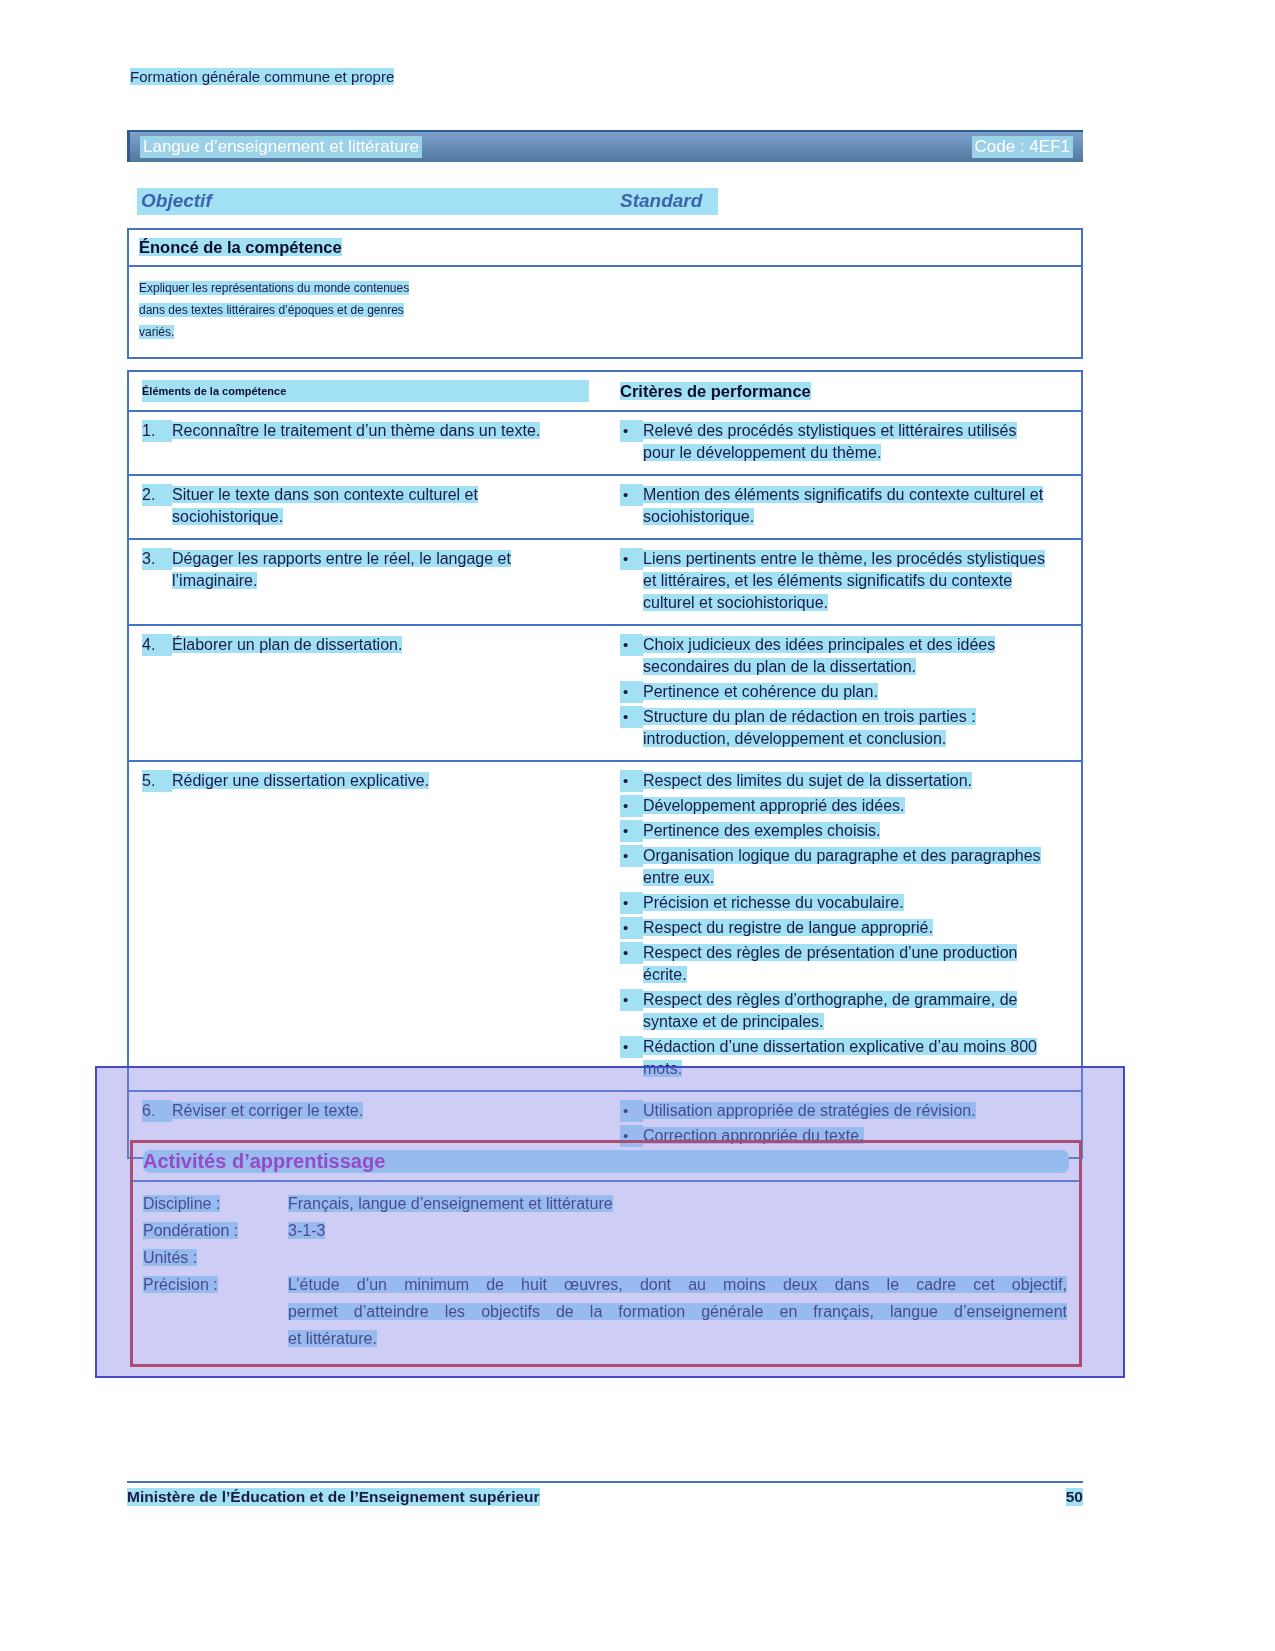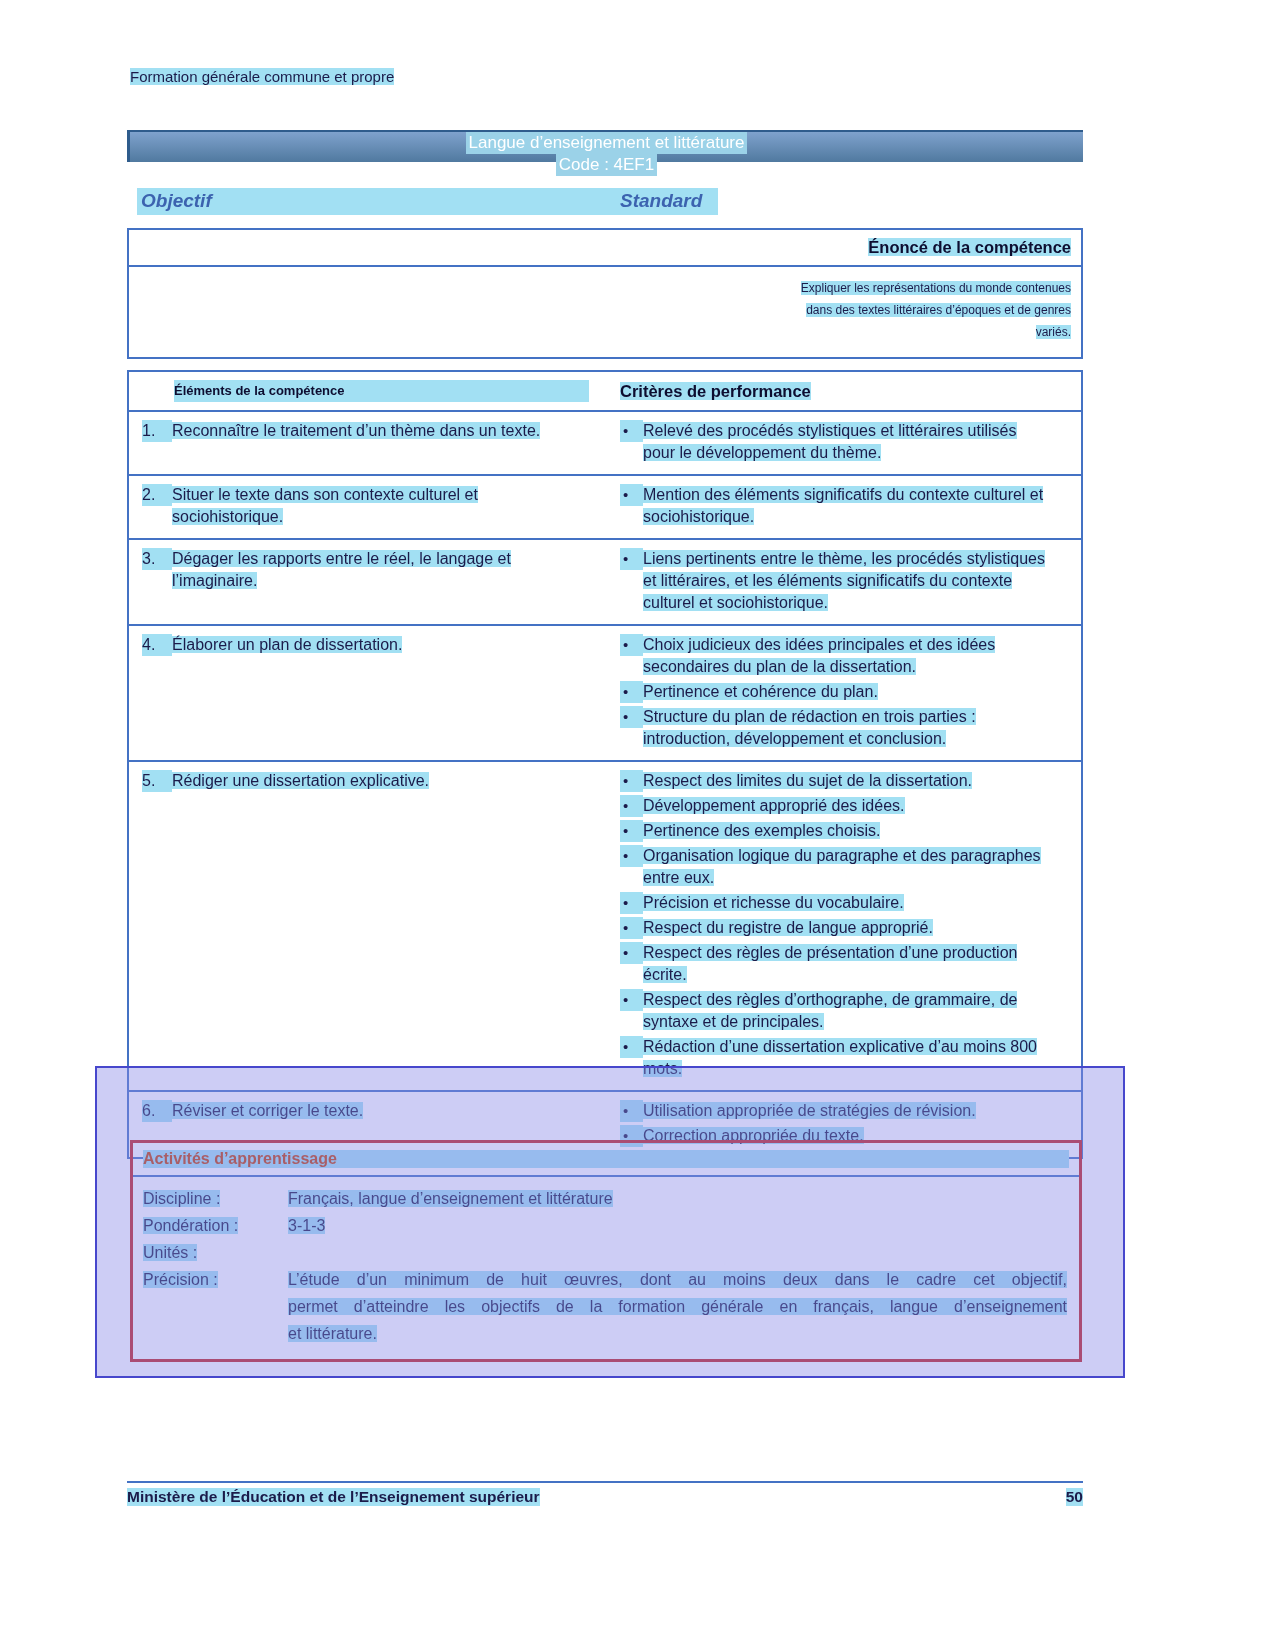--- a/index.html
+++ b/index.html
@@ -9,55 +9,55 @@
 
   .hl { background:#a2e0f3; }
 
   .header-note { position:absolute; left:130px; top:68px; font-size:15px; }
 
   .title-bar {
     position:absolute; left:127px; top:130px; width:956px; height:32px;
     background:linear-gradient(#7fa2cd,#50799f);
     border-top:2px solid #2f5c8c; border-left:3px solid #2f5c8c;
     display:flex; align-items:center; justify-content:space-between;
-    padding:0 10px; font-size:17px;flex-direction:column;
+    padding:0 10px; font-size:17px;
   }
   .hl-onbar { background:#9bd2e8; color:#ffffff; padding:1px 3px; }
 
   .obj-std { position:absolute; left:137px; top:188px; width:581px; height:27px; background:#a2e0f3; }
   .obj-std .h { position:absolute; top:2px; font-style:italic; font-weight:bold; font-size:19px; color:#3c63af; white-space:nowrap; }
   .obj-std .h-obj { left:4px; }
   .obj-std .h-std { left:483px; }
 
   .boxed { border:2px solid #4472c4; background:#fff; }
-  .enonce { position:absolute; left:127px; top:228px; width:956px;text-align:right; }
+  .enonce { position:absolute; left:127px; top:228px; width:956px; }
   .box-header { padding:8px 10px; border-bottom:2px solid #4472c4; }
   .box-header .hl { font-weight:bold; font-size:16.5px; color:#0d0d30; }
   .enonce-body { padding:10px 10px 14px 10px; }
   .enonce-line { line-height:22px; font-size:12px; }
 
   .ctable { position:absolute; left:127px; top:370px; width:956px; font-size:16px; line-height:22px; }
   .t-header { display:flex; padding:8px 0 7px; }
-  .th-l { display:block; font-weight:bold; font-size:13px; color:#0d0d30;margin-left:32px; }
+  .th-l { display:block; font-weight:bold; font-size:11px; color:#0d0d30; }
   .th-r { font-weight:bold; font-size:16.5px; color:#0d0d30; }
   .t-row { display:flex; border-top:2px solid #4472c4; padding:8px 0 10px; }
   .col-l { flex:0 0 478px; padding:0 18px 0 13px; }
   .col-r { flex:1; padding:0 30px 0 13px; }
   .elwrap { display:flex; align-items:flex-start; }
   .num { flex:0 0 30px; }
   .num .hl { display:inline-block; width:100%; }
   .eltxt { flex:1; }
   .crit { display:flex; align-items:flex-start; margin-bottom:3px; }
   .crit:last-child { margin-bottom:0; }
   .bullet { flex:0 0 23px; background:#a2e0f3; padding-left:3px; font-size:15px; line-height:22px; color:#1b1b4a; }
   .ctext { flex:1; }
 
   .activites { position:absolute; left:130px; top:1140px; width:952px; border:3px solid #c32222; background:transparent; z-index:2; }
   .act-header { padding:7px 10px; border-bottom:2px solid #4472c4; }
-  .act-header .hl { display:block; font-weight:bold; font-size:16px; color:#c2410c; }
+  .act-header .hl { display:block; font-weight:bold; font-size:20px; color:#a21caf;border-radius:7px; }
   .act-body { padding:8px 12px 12px 10px; font-size:16px; }
   .act-row { display:flex; align-items:flex-start; line-height:27px; }
   .act-label { flex:0 0 125px; }
   .act-value { flex:1;padding-left:20px; }
   .pline { line-height:27px; }
   .jl { text-align:justify; text-align-last:justify; }
 
   .overlay {
     position:absolute; left:95px; top:1066px; width:1030px; height:312px;
     background:rgba(135,135,232,0.42); border:2px solid #4747cc;

